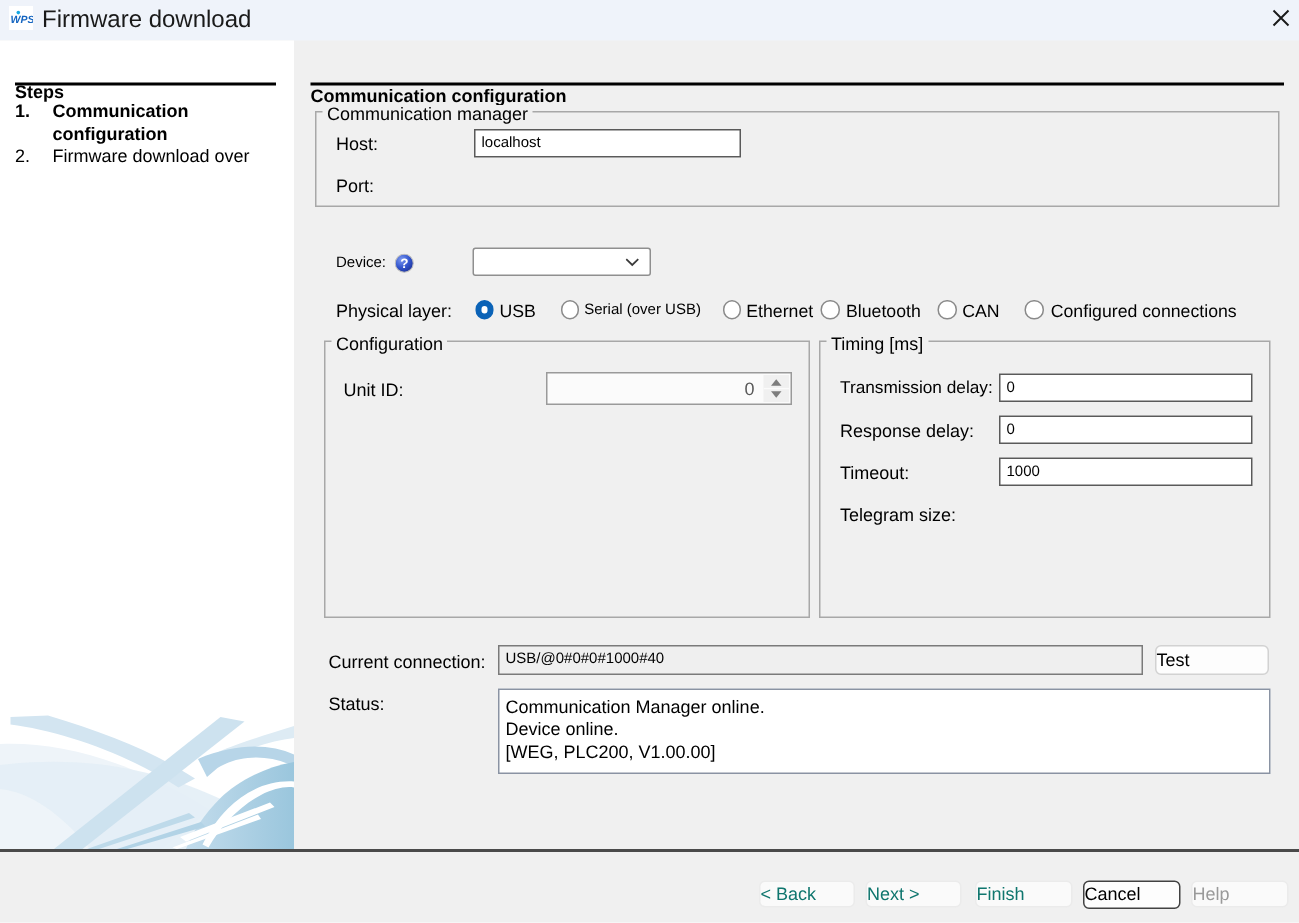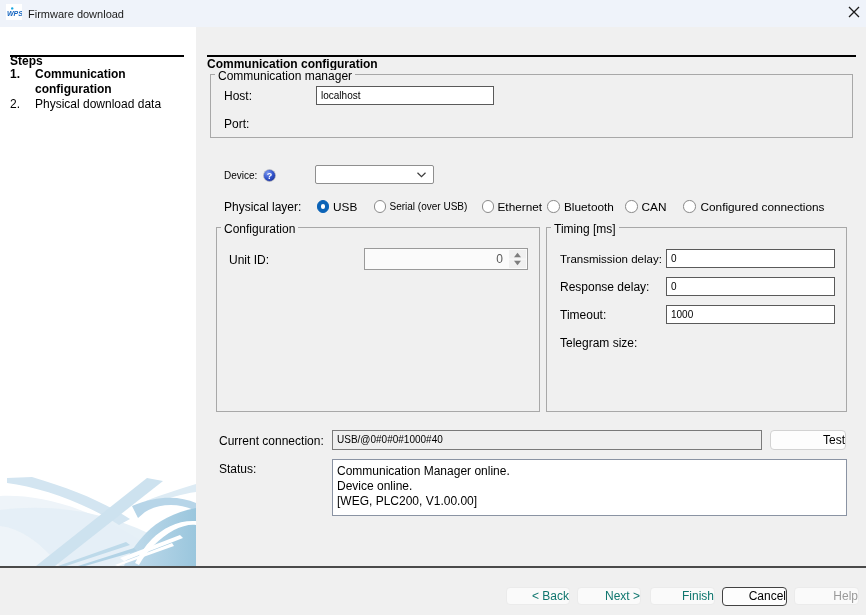--- a/index.html
+++ b/index.html
@@ -4,38 +4,38 @@
 <style>
   * { margin:0; padding:0; box-sizing:border-box; }
   html,body { width:866px; height:615px; overflow:hidden; }
   body { font-family:"Liberation Sans", sans-serif; font-size:12px; color:#000; }
   #win { position:relative; width:866px; height:615px; background:#f0f0f0; }
   .abs { position:absolute; }
 
   
   #titlebar { left:0; top:0; width:866px; height:27px; background:#eff3fa; }
   #appicon { left:6px; top:4px; width:16px; height:16px; background:#fff; }
-  #title { left:28px; top:1px; height:26px; line-height:26px; font-size:11px; color:#1a1a1a; }
+  #title { left:28px; top:1px; height:26px; line-height:26px; font-size:16px; color:#1a1a1a; }
 
   
   #sidebar { left:0; top:27px; width:196px; height:539px; background:#fff; overflow:hidden; }
   .h1 { font-weight:bold; font-size:12px; color:#000; line-height:12px;margin-top:15px; }
   .hline { height:2px; background:#000; }
 
   
   .grp { border:1px solid #a8a8a8; }
   .grplabel { position:absolute; top:-5.5px; left:4px; background:#f0f0f0; padding:0 3px; font-size:12px; line-height:12px; }
   .lbl { position:absolute; font-size:12px; line-height:12px; color:#000; white-space:nowrap; }
   .inp { position:absolute; background:#fff; border:1px solid #5a5a5a; font-size:10px; padding:0 4px; line-height:17px; white-space:nowrap; overflow:hidden; }
   .radio { position:absolute; width:12.5px; height:12.5px; border-radius:50%; background:#fff; border:1px solid #8a8a8a; }
   .radio.sel { background:#0b63b7; border:1px solid #0b63b7; }
   .radio.sel::after { content:""; position:absolute; left:3px; top:3px; width:4.5px; height:4.5px; border-radius:50%; background:#fff; }
   .rlbl { position:absolute; font-size:11.8px; line-height:12px; color:#000; white-space:nowrap; }
 
-  .btn { position:absolute; background:#fdfdfd; border:1px solid #d2d2d2; border-radius:4px; text-align:right; font-size:12px; color:#000; }
+  .btn { position:absolute; background:#fdfdfd; border:1px solid #d2d2d2; border-radius:4px; text-align:left; font-size:12px; color:#000; }
   .btn.dis { background:#fafafa; border:1px solid #ebebeb; color:#0f766e; }
 </style>
 </head>
 <body>
 <div id="win">
 
   <div id="titlebar" class="abs"></div>
   <div id="appicon" class="abs">
     <svg width="16" height="16" viewBox="0 0 16 16">
       <text x="1" y="11.5" font-family="Liberation Sans" font-size="7" font-weight="bold" font-style="italic" fill="#1565c0">WPS</text>
@@ -50,21 +50,21 @@
   <div id="sidebar" class="abs">
     <div class="abs h1" style="left:10px; top:13px;">Steps</div>
     <div class="abs hline" style="left:10px; top:28px; width:174px;"></div>
     <div class="abs" style="left:10px; top:40px; width:182px; line-height:15px; font-size:12px;">
       <div style="position:relative; font-weight:bold;">
         <span style="position:absolute; left:0;">1.</span>
         <span style="display:block; margin-left:25px;">Communication configuration</span>
       </div>
       <div style="position:relative;">
         <span style="position:absolute; left:0;">2.</span>
-        <span style="display:block; margin-left:25px;">Physical download data</span>
+        <span style="display:block; margin-left:25px;">Firmware download over</span>
       </div>
     </div>
     <svg class="abs" style="left:0; top:443px;" width="196" height="96" viewBox="0 0 196 96">
       <defs>
         <linearGradient id="sw2" x1="0" y1="0" x2="1" y2="0">
           <stop offset="0" stop-color="#c3dcec"></stop>
             <stop offset="1" stop-color="#9ac6dd"></stop>
         </linearGradient>
       </defs>
       <g fill="none">

